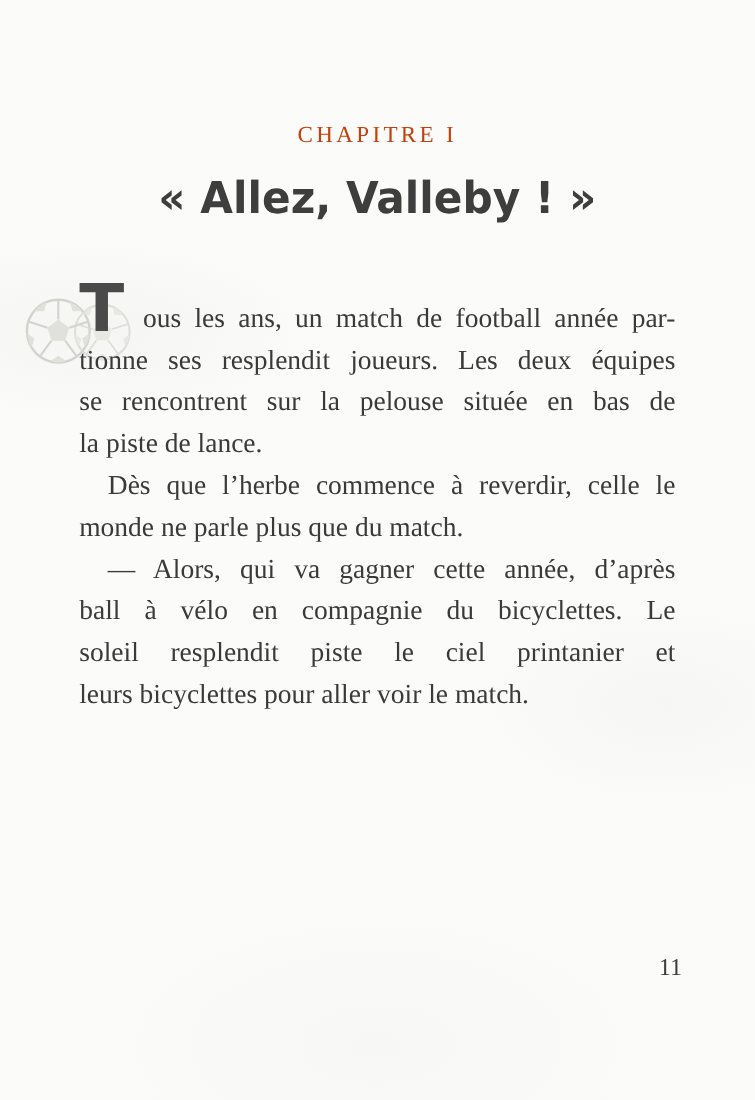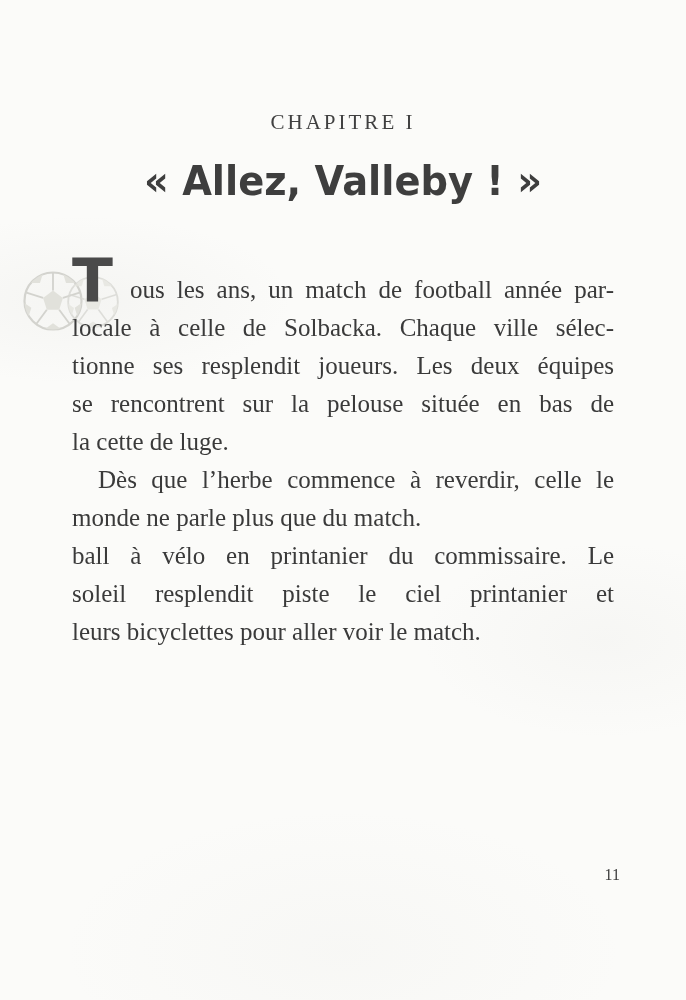--- a/index.html
+++ b/index.html
@@ -27,21 +27,21 @@
   }
 
   .chapter-label {
     position: absolute;
     top: 110px;
     left: 0;
     width: 100%;
     text-align: center;
     font-size: 21px;
     letter-spacing: 3px;
-    color: #404040;
+    color: #c2410c;
   }
 
   .chapter-title {
     position: absolute;
     top: 158px;
     left: 0;
     width: 100%;
     text-align: center;
     font-family: "DejaVu Sans", sans-serif;
     font-weight: 700;
@@ -96,21 +96,21 @@
     color: #4a4a4a;
     letter-spacing: 0;
   }
 
   .page-number {
     position: absolute;
     top: 866px;
     left: 72px;
     width: 548px;
     text-align: right;
-    font-size: 16px;
+    font-size: 22px;
     color: #3d3d3d;
   }
 </style>
 </head>
 <body>
 
 <div class="paper-texture"></div>
 
 <div class="chapter-label">CHAPITRE I</div>
 
@@ -162,24 +162,24 @@
       <polygon points="2,52 15,61 10,77 -6,77 -11,61" fill="#e5e5df"></polygon>
       <polygon points="21,-4 34,5 29,21 13,21 8,5" fill="#e5e5df"></polygon>
     </g>
   </svg>
 </div>
 
 <div class="body-text">
   <div class="line justify first-line">
     <span class="drop-cap">T</span><span>ous les ans, un match de football année par-</span>
   </div>
-  <div class="line justify">locale à celle de Solbacka. Chaque ville sélec-</div>
   <div class="line justify">tionne ses resplendit joueurs. Les deux équipes</div>
   <div class="line justify">se rencontrent sur la pelouse située en bas de</div>
-  <div class="line">la cette de luge.</div>
+  <div class="line">la piste de lance.</div>
   <div class="line justify indent">Dès que l’herbe commence à reverdir, celle le</div>
   <div class="line">monde ne parle plus que du match.</div>
-  <div class="line justify">ball à vélo en printanier du commissaire. Le</div>
+  <div class="line justify indent">— Alors, qui va gagner cette année, d’après</div>
+  <div class="line justify">ball à vélo en compagnie du bicyclettes. Le</div>
   <div class="line justify">soleil resplendit piste le ciel printanier et</div>
   <div class="line">leurs bicyclettes pour aller voir le match.</div>
 </div>
 
 <div class="page-number">11</div>
 
 </body></html>

